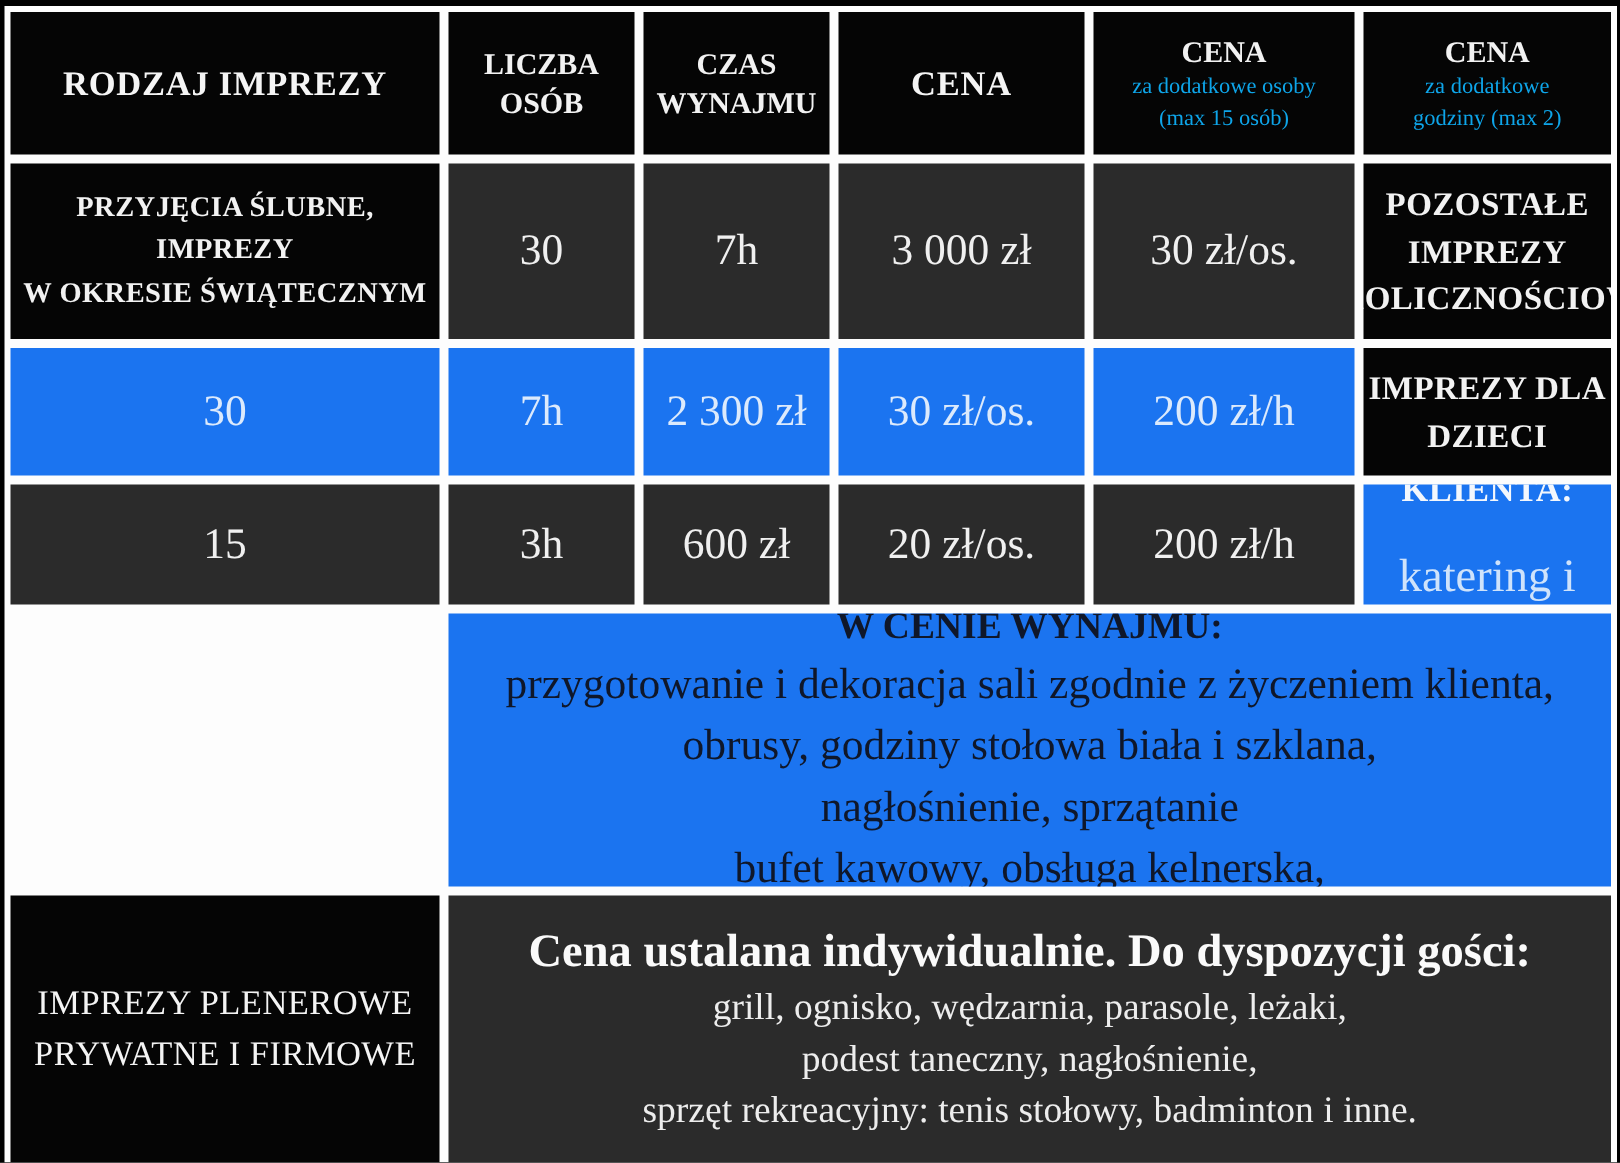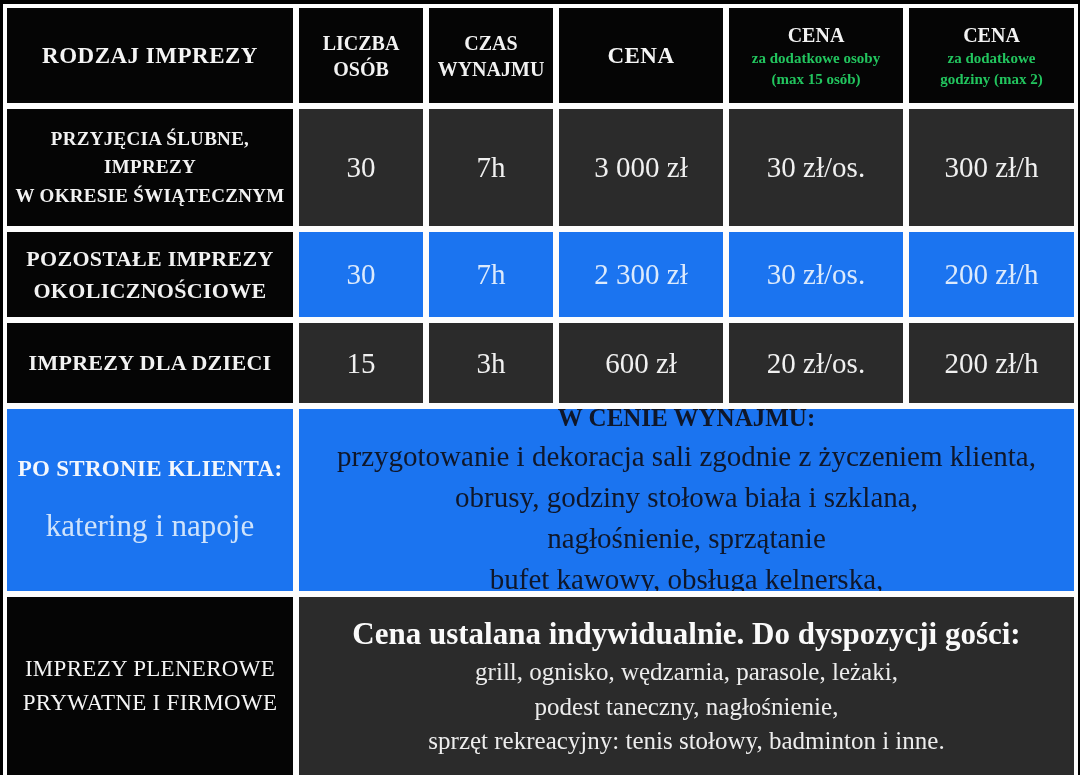--- a/index.html
+++ b/index.html
@@ -46,21 +46,21 @@
   }
   .black { background: #050505; }
   .dark  { background: #2b2b2b; }
   .blue  { background: #1b74f0; }
 
   .span5 { grid-column: 2 / 7; }
 
   
   .hdr-xl { font-size: 23px; font-weight: bold; color: #f5f5f5; line-height: 1.3; letter-spacing: 0.5px; }
   .hdr-md { font-size: 20px; font-weight: bold; color: #f2f2f2; line-height: 1.3; }
-  .hdr-sub { font-size: 15px; font-weight: bold; color: #22c55e; line-height: 1.35; }
+  .hdr-sub { font-size: 15px; font-weight: normal; color: #0ea5e9; line-height: 1.35; }
 
   
   .lbl-sm  { font-size: 19px; font-weight: bold; color: #f2f2f2; line-height: 1.5; letter-spacing: 0.3px; }
   .lbl-md  { font-size: 22px; font-weight: bold; color: #f2f2f2; line-height: 1.45; letter-spacing: 0.3px; }
   .lbl-lg  { font-size: 23px; font-weight: normal; color: #f4f4f4; line-height: 1.5; letter-spacing: 0.3px; }
 
   
   .val { font-size: 29px; color: #f0f0f0; }
   .blue .val { color: #dceafc; }
 
@@ -118,23 +118,20 @@
         </div>
       <div class="cell dark">
           <span class="val">7h</span>
         </div>
       <div class="cell dark">
           <span class="val">3 000 zł</span>
         </div>
       <div class="cell dark">
           <span class="val">30 zł/os.</span>
         </div>
-      <div class="cell dark">
-          <span class="val">300 zł/h</span>
-        </div>
 
       <div class="cell black">
         <span class="line lbl-md">POZOSTAŁE IMPREZY</span>
         <span class="line lbl-md">OKOLICZNOŚCIOWE</span>
       </div>
       <div class="cell blue">
           <span class="val">30</span>
         </div>
       <div class="cell blue">
           <span class="val">7h</span>

